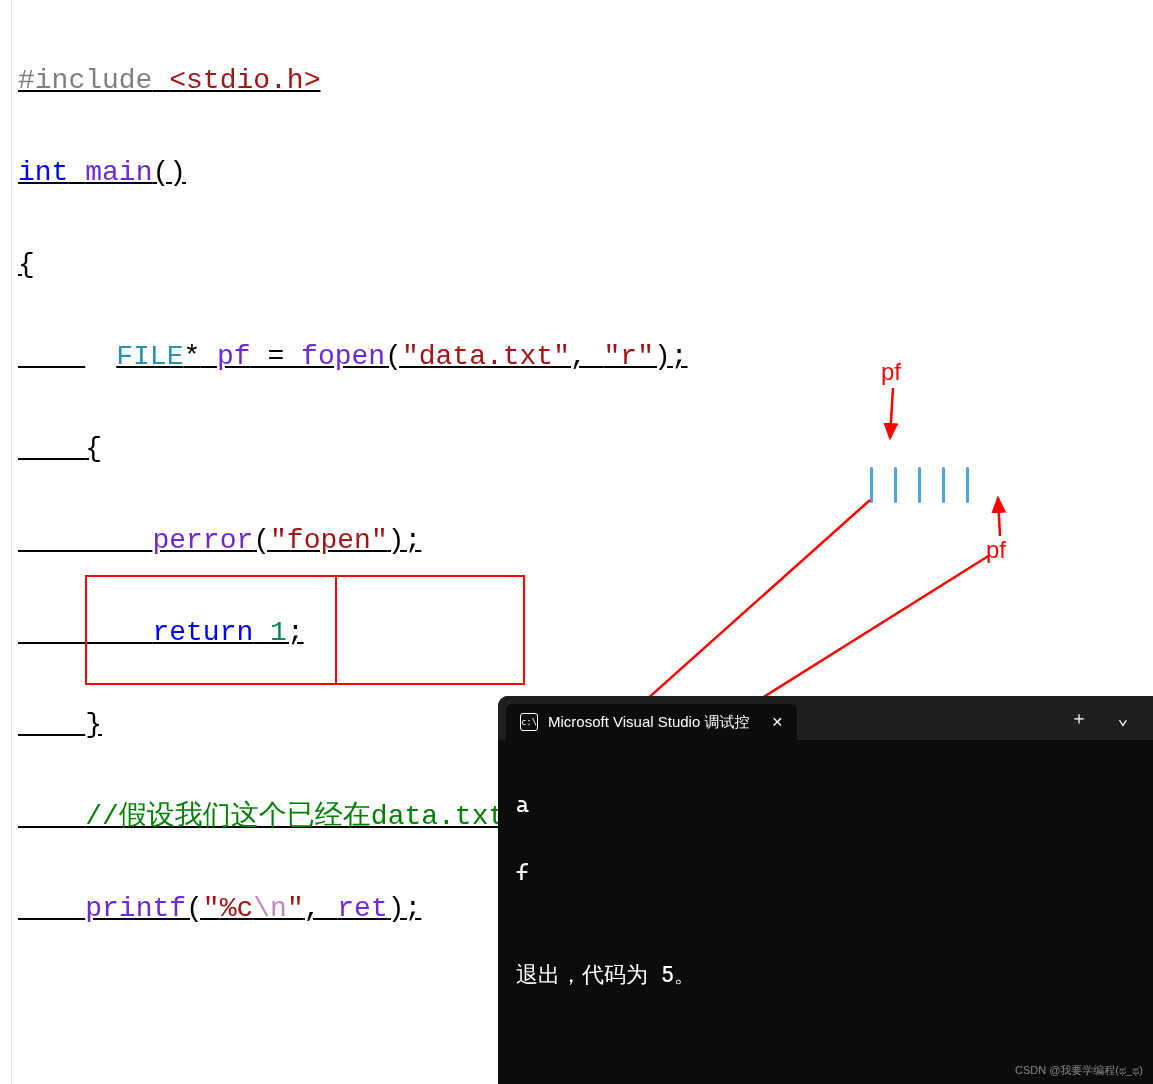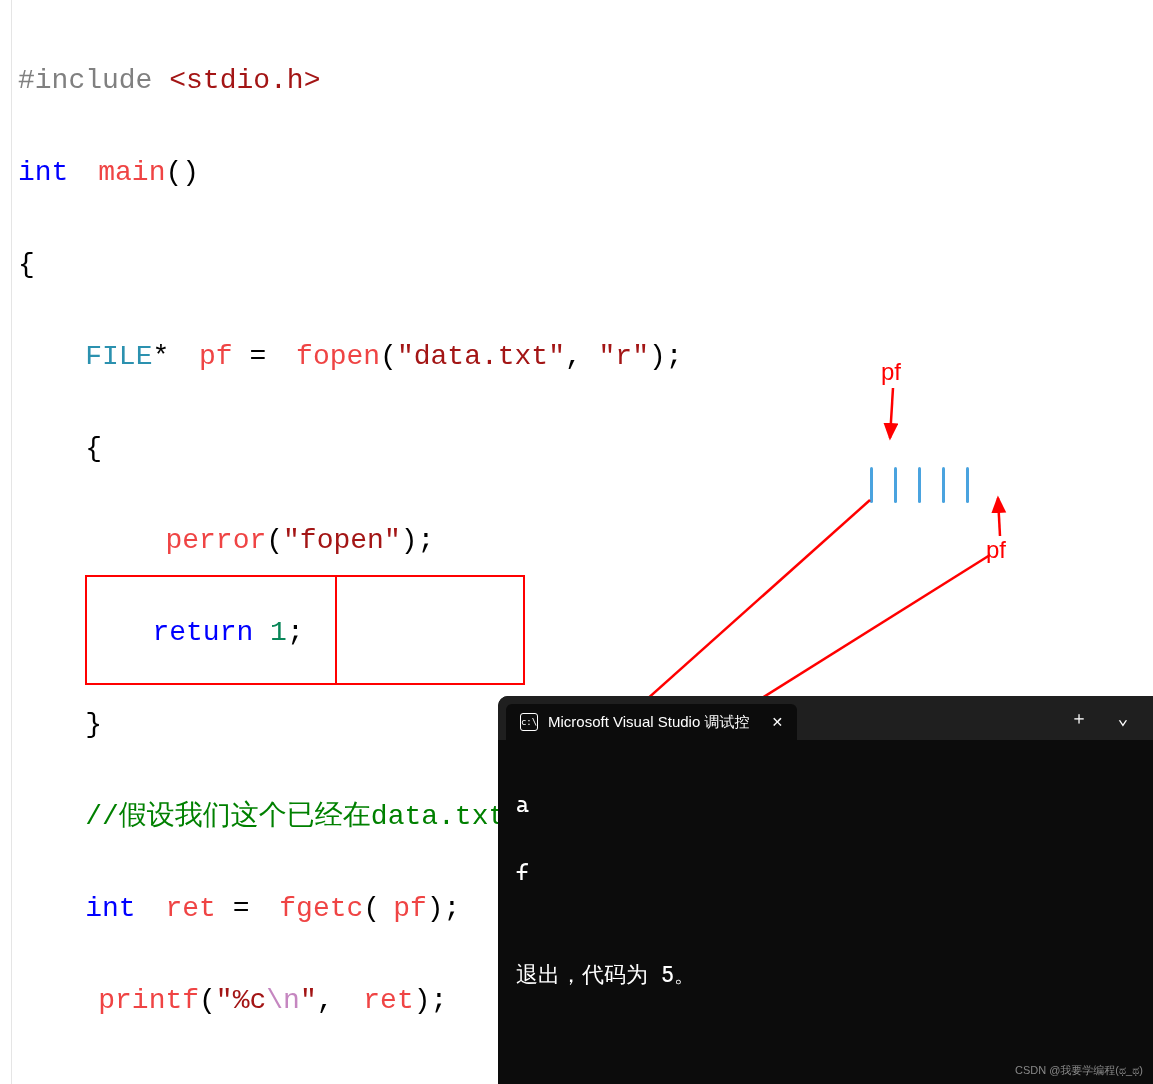--- a/index.html
+++ b/index.html
@@ -12,31 +12,31 @@
   overflow: hidden;
 }
 .code-area {
   position: absolute;
   left: 18px;
   top: 12px;
   font-size: 28px;
   line-height: 46px;
   white-space: pre;
 }
-.line { display: block; }
+.line { display: block; text-decoration: underline; }
 .preproc { color: #808080; }
 .header-name { color: #a31515; }
 .kw-blue { color: #0000ff; text-align: right; }
-.kw-teal { color: #2b91af; }
+.kw-teal { color: #2b91af; margin-left: 31px; }
 .str { color: #a31515; }
 .esc { color: #c586c0; }
 .num { color: #098658; }
 .null-mac { color: #6f42c1; }
 .comment { color: #008000; }
-.plain { color: #ef4444; margin-left: 13px; }
+.plain { color: #6d28d9; }
 .punct { color: #000000; }
 
 .gutter-line {
   position: absolute;
   left: 0;
   top: 0;
   width: 12px;
   height: 1084px;
   border-right: 1px solid #e5e5e5;
 }
@@ -187,21 +187,20 @@
 <div class="code-area">
 <span class="line"><span class="preproc">#include</span> <span class="header-name">&lt;stdio.h&gt;</span></span>
 <span class="line"><span class="kw-blue">int</span> <span class="plain">main</span><span class="punct">()</span></span>
 <span class="line"><span class="punct">{</span></span>
 <span class="line">    <span class="kw-teal">FILE</span><span class="punct">*</span> <span class="plain">pf</span><span class="punct"> = </span><span class="plain">fopen</span><span class="punct">(</span><span class="str">"data.txt"</span><span class="punct">, </span><span class="str">"r"</span><span class="punct">);</span></span>
 <span class="line">    <span class="punct">{</span></span>
 <span class="line">        <span class="plain">perror</span><span class="punct">(</span><span class="str">"fopen"</span><span class="punct">);</span></span>
 <span class="line">        <span class="kw-blue">return</span> <span class="num">1</span><span class="punct">;</span></span>
 <span class="line">    <span class="punct">}</span></span>
 <span class="line">    <span class="comment">//假设我们这个已经在data.txt这个文件中写入abcdefghi</span></span>
-<span class="line">    <span class="kw-blue">int</span> <span class="plain">ret</span><span class="punct"> = </span><span class="plain">fgetc</span><span class="punct">(</span><span class="plain">pf</span><span class="punct">);</span></span>
 <span class="line">    <span class="plain">printf</span><span class="punct">(</span><span class="str">"</span><span class="str">%c</span><span class="esc">\n</span><span class="str">"</span><span class="punct">, </span><span class="plain">ret</span><span class="punct">);</span></span>
 
 
 
 
 
 
 
 
 

